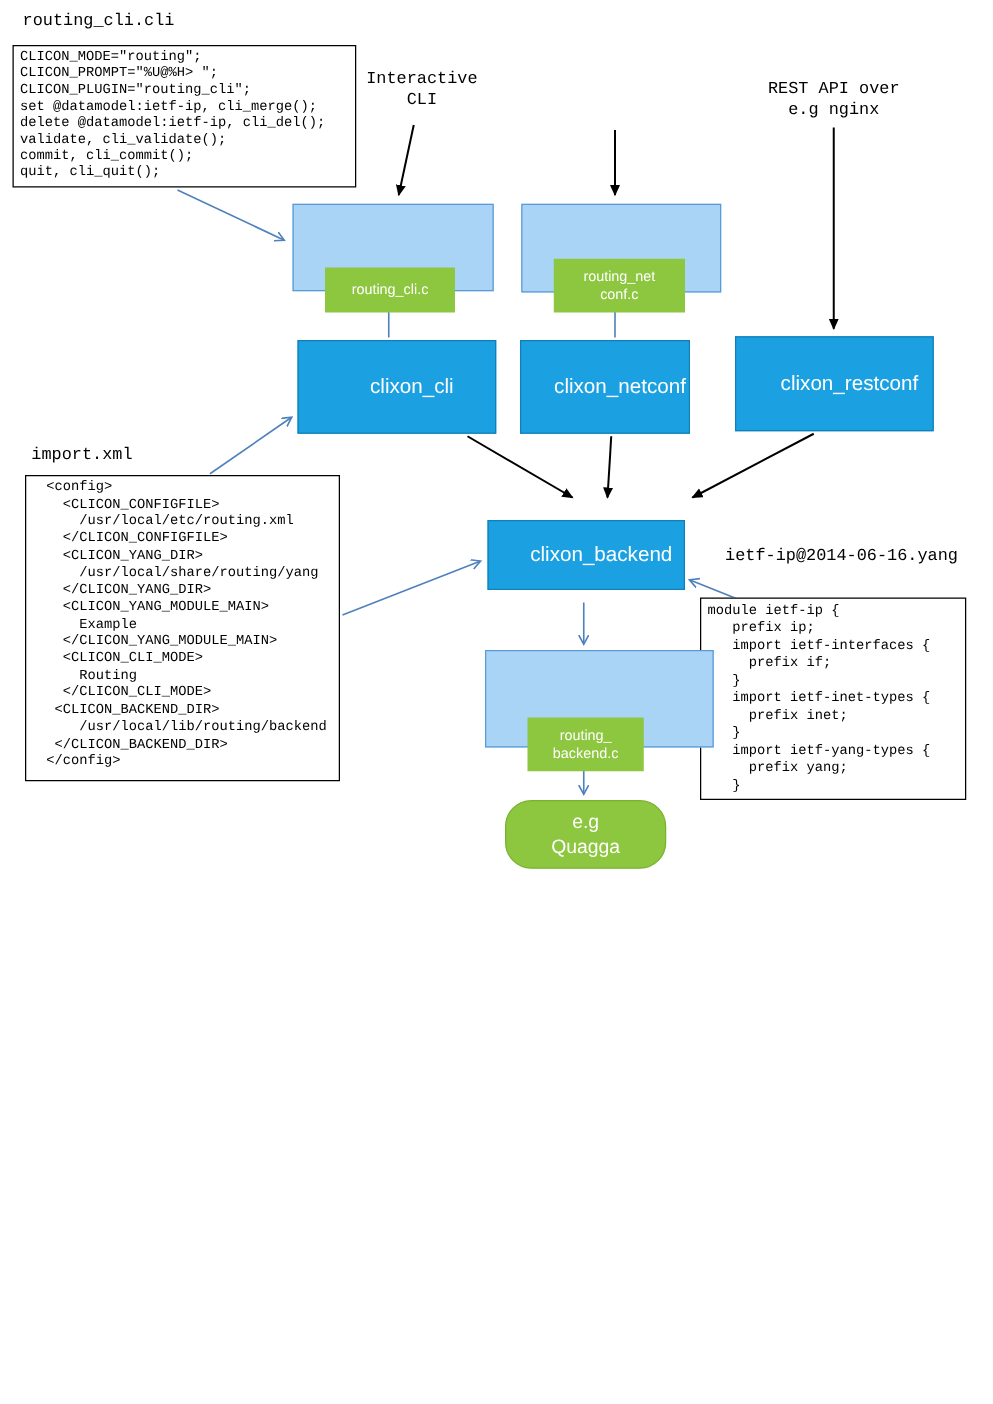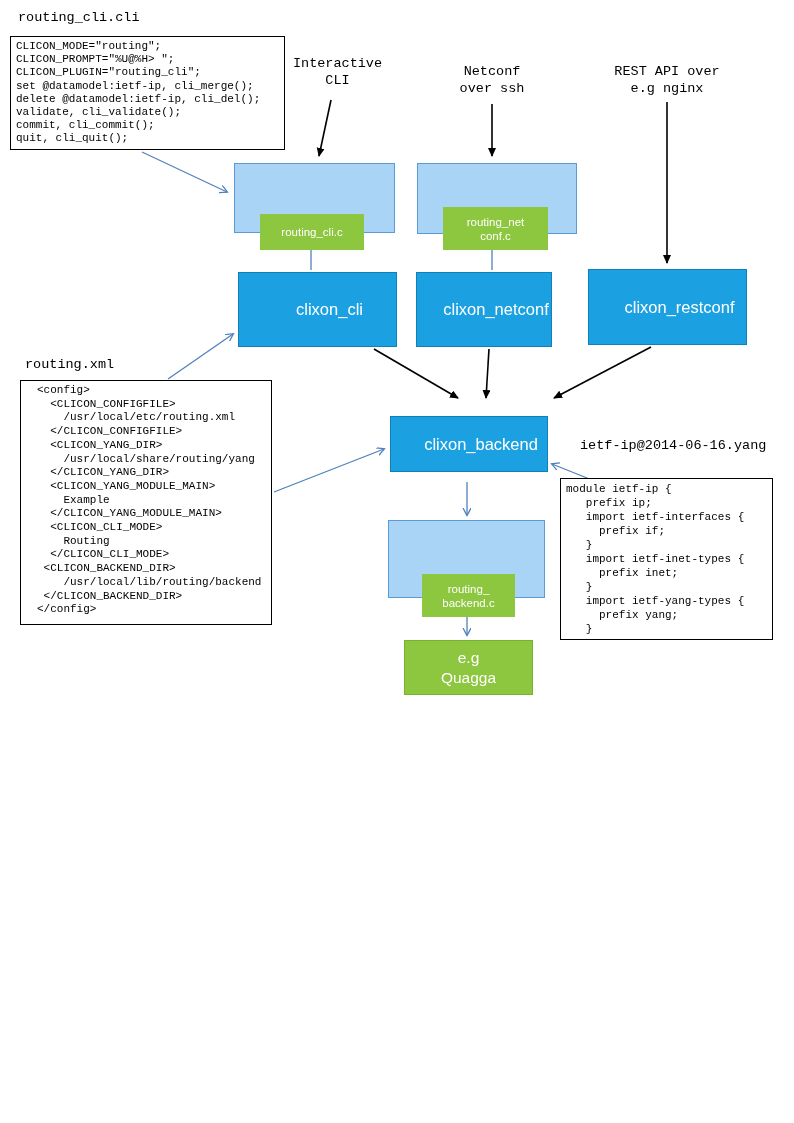--- a/index.html
+++ b/index.html
@@ -126,40 +126,38 @@
 CLICON_PROMPT="%U@%H&gt; ";
 CLICON_PLUGIN="routing_cli";
 set @datamodel:ietf-ip, cli_merge();
 delete @datamodel:ietf-ip, cli_del();
 validate, cli_validate();
 commit, cli_commit();
 quit, cli_quit();</pre>
 
   <div class="annot" style="left:280px; top:55px; width:115px;">Interactive
 CLI</div>
-  <div class="annot" style="left:437px; top:63px; width:110px;">Netconf
-over ssh</div>
   <div class="annot" style="left:594px; top:63px; width:146px;">REST API over
 e.g nginx</div>
 
   <div class="lightblue" style="left:234px; top:163px; width:161px; height:70px;">
     <div class="greenbox" style="left:25px; top:14px; width:104px; height:36px;">routing_cli.c</div>
   </div>
   <div class="lightblue" style="left:417px; top:163px; width:160px; height:71px;">
     <div class="greenbox" style="left:25px; top:7px; width:105px; height:43px;">routing_net
 conf.c</div>
   </div>
 
   <div class="bluebox" style="left:238px; top:272px; width:159px; height:75px;">clixon_cli</div>
   <div class="bluebox" style="left:416px; top:272px; width:136px; height:75px;">clixon_netconf</div>
   <div class="bluebox" style="left:588px; top:269px; width:159px; height:76px;">clixon_restconf</div>
 
   <div class="bluebox" style="left:390px; top:416px; width:158px; height:56px;">clixon_backend</div>
 
-  <div class="free-label" style="left:25px; top:357px;">routing.xml</div>
+  <div class="free-label" style="left:25px; top:357px;">import.xml</div>
   <pre class="code-box code-xml" style="left:20px; top:380px; width:252px; height:245px;padding-left:16px;">&lt;config&gt;
   &lt;CLICON_CONFIGFILE&gt;
     /usr/local/etc/routing.xml
   &lt;/CLICON_CONFIGFILE&gt;
   &lt;CLICON_YANG_DIR&gt;
     /usr/local/share/routing/yang
   &lt;/CLICON_YANG_DIR&gt;
   &lt;CLICON_YANG_MODULE_MAIN&gt;
     Example
   &lt;/CLICON_YANG_MODULE_MAIN&gt;
@@ -177,21 +175,21 @@
    import ietf-interfaces {
      prefix if;
    }
    import ietf-inet-types {
      prefix inet;
    }
    import ietf-yang-types {
      prefix yang;
    }</pre>
 
-  <div class="lightblue" style="left:388px; top:520px; width:157px; height:78px;text-decoration:underline;">
+  <div class="lightblue" style="left:388px; top:520px; width:183px; height:78px;text-decoration:underline;">
     <div class="greenbox" style="left:33px; top:17px; width:93px; height:43px;">routing_
 backend.c</div>
   </div>
 
-  <div class="quagga" style="left:404px; top:640px; width:129px; height:55px;">e.g
+  <div class="quagga" style="left:404px; top:640px; width:129px; height:55px;border-radius:21px;">e.g
 Quagga</div>
 
 </div>
 
 </body></html>

